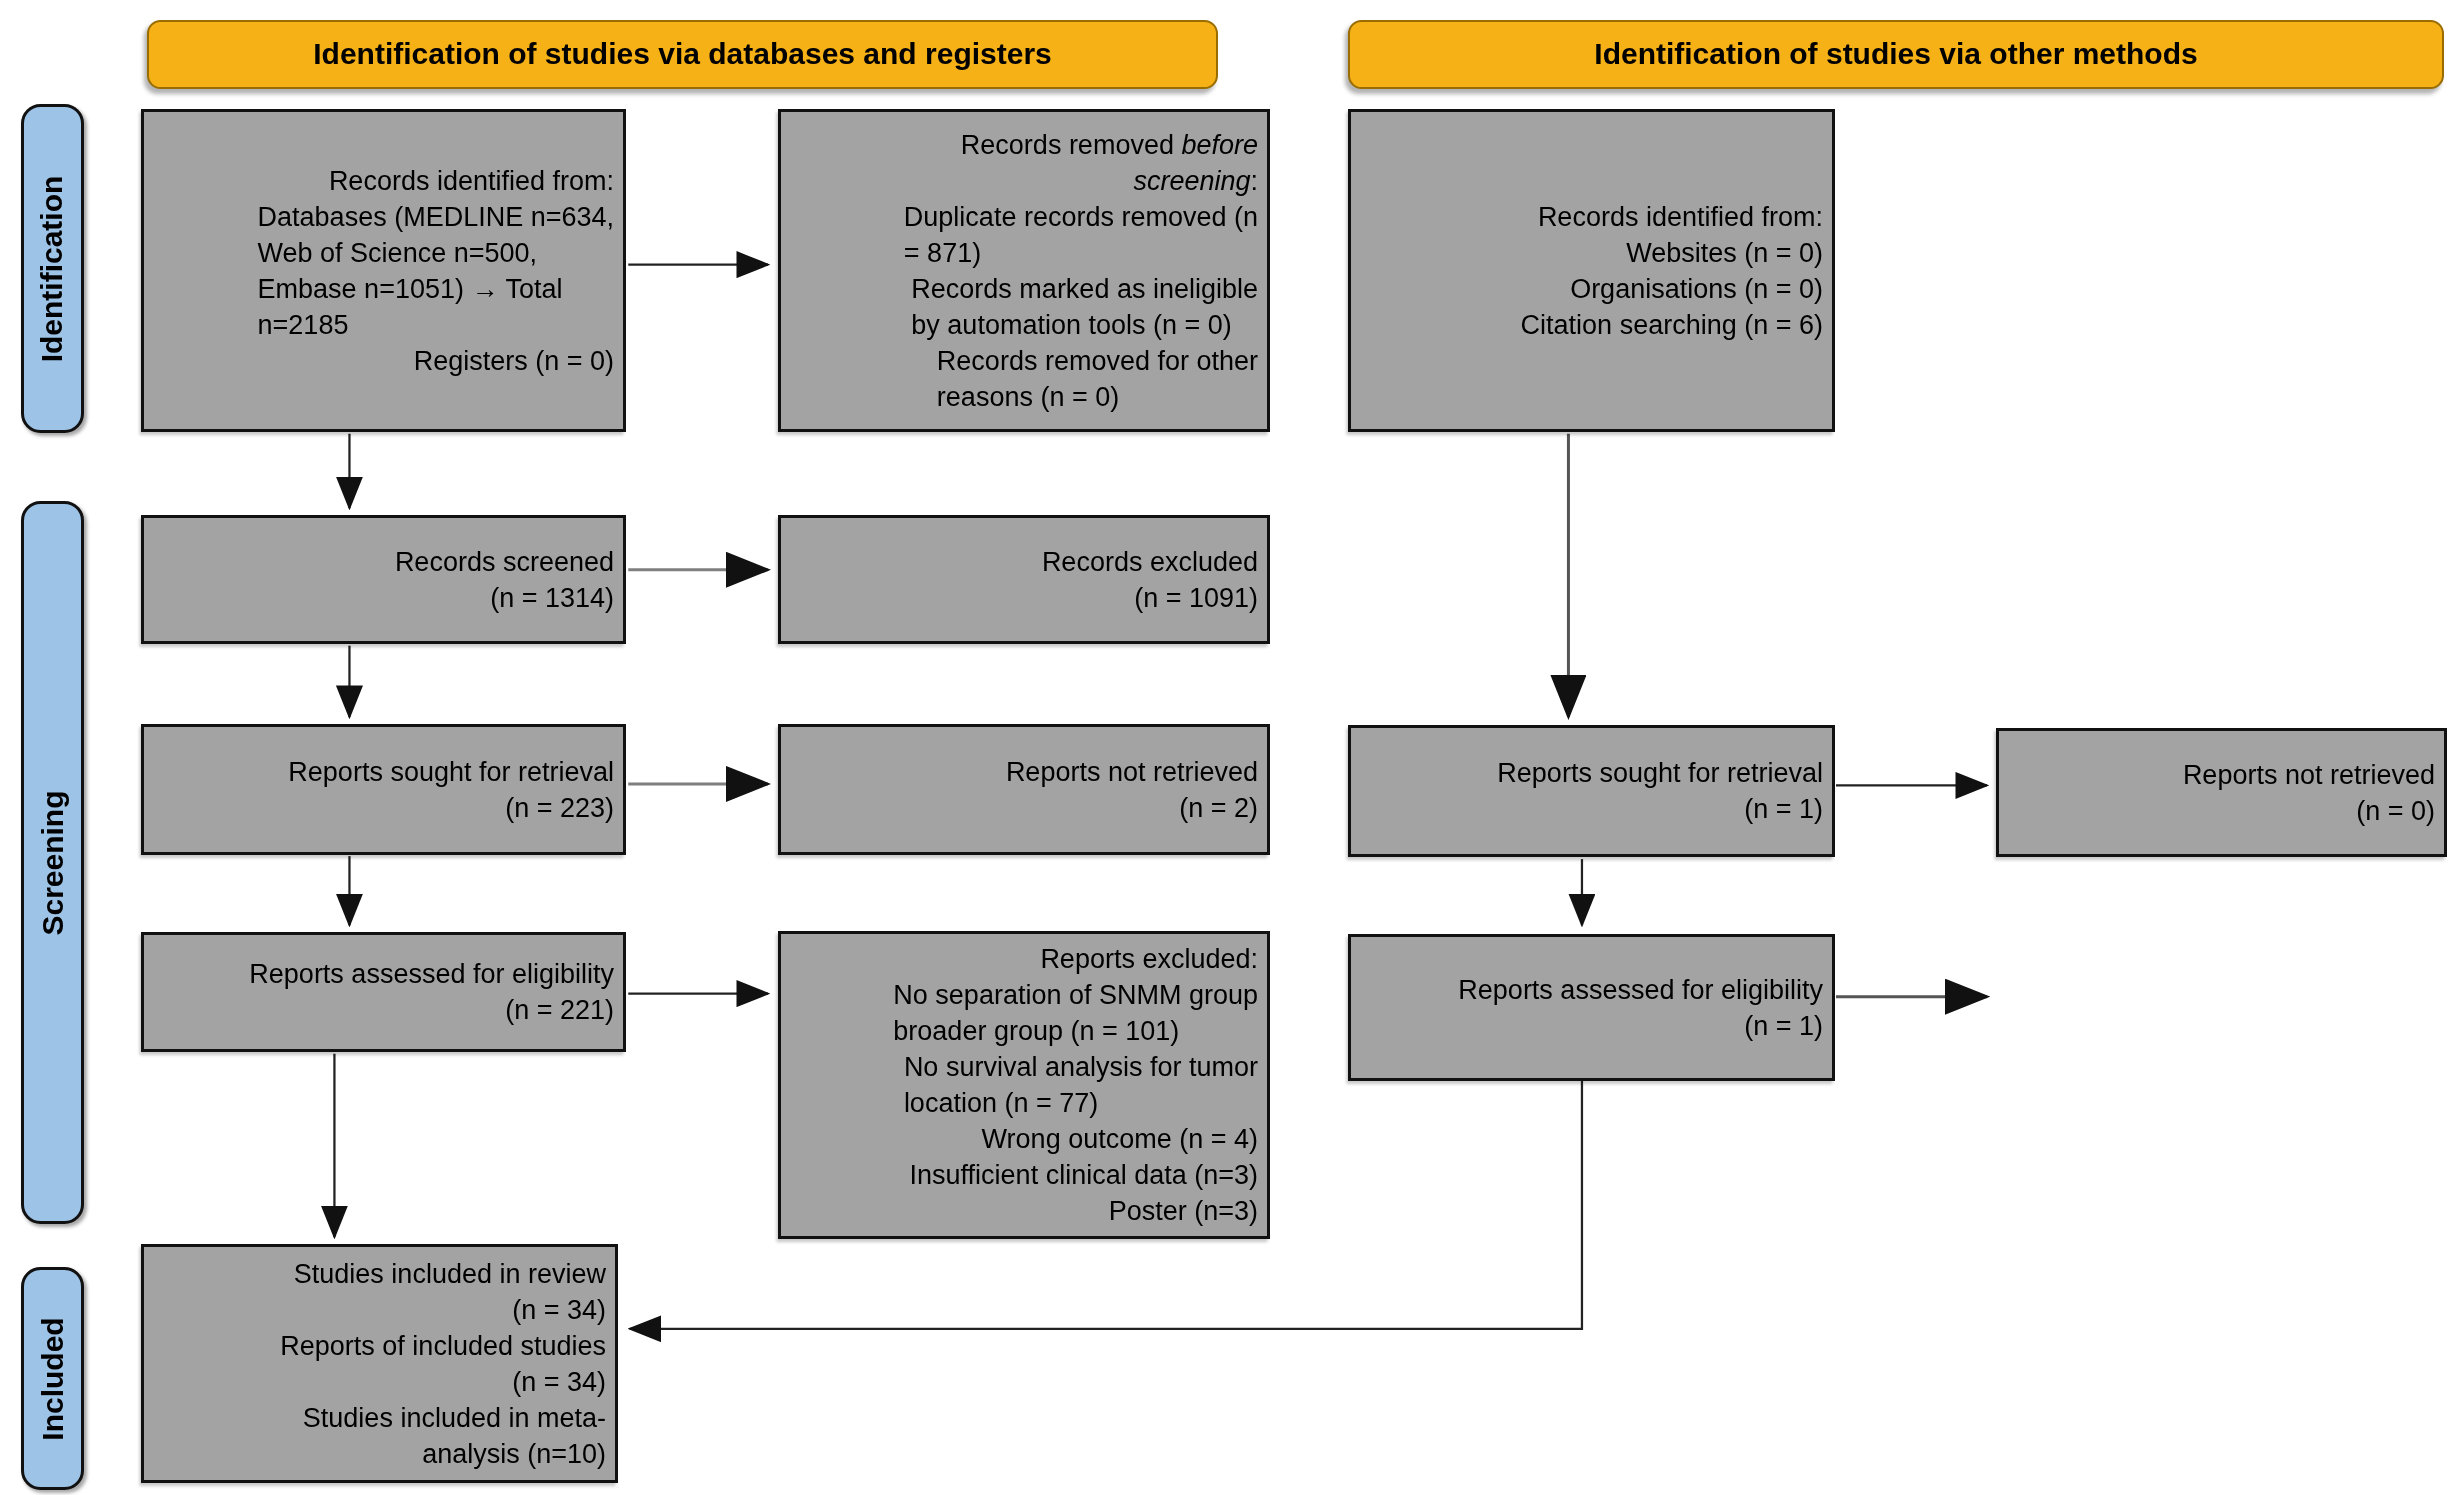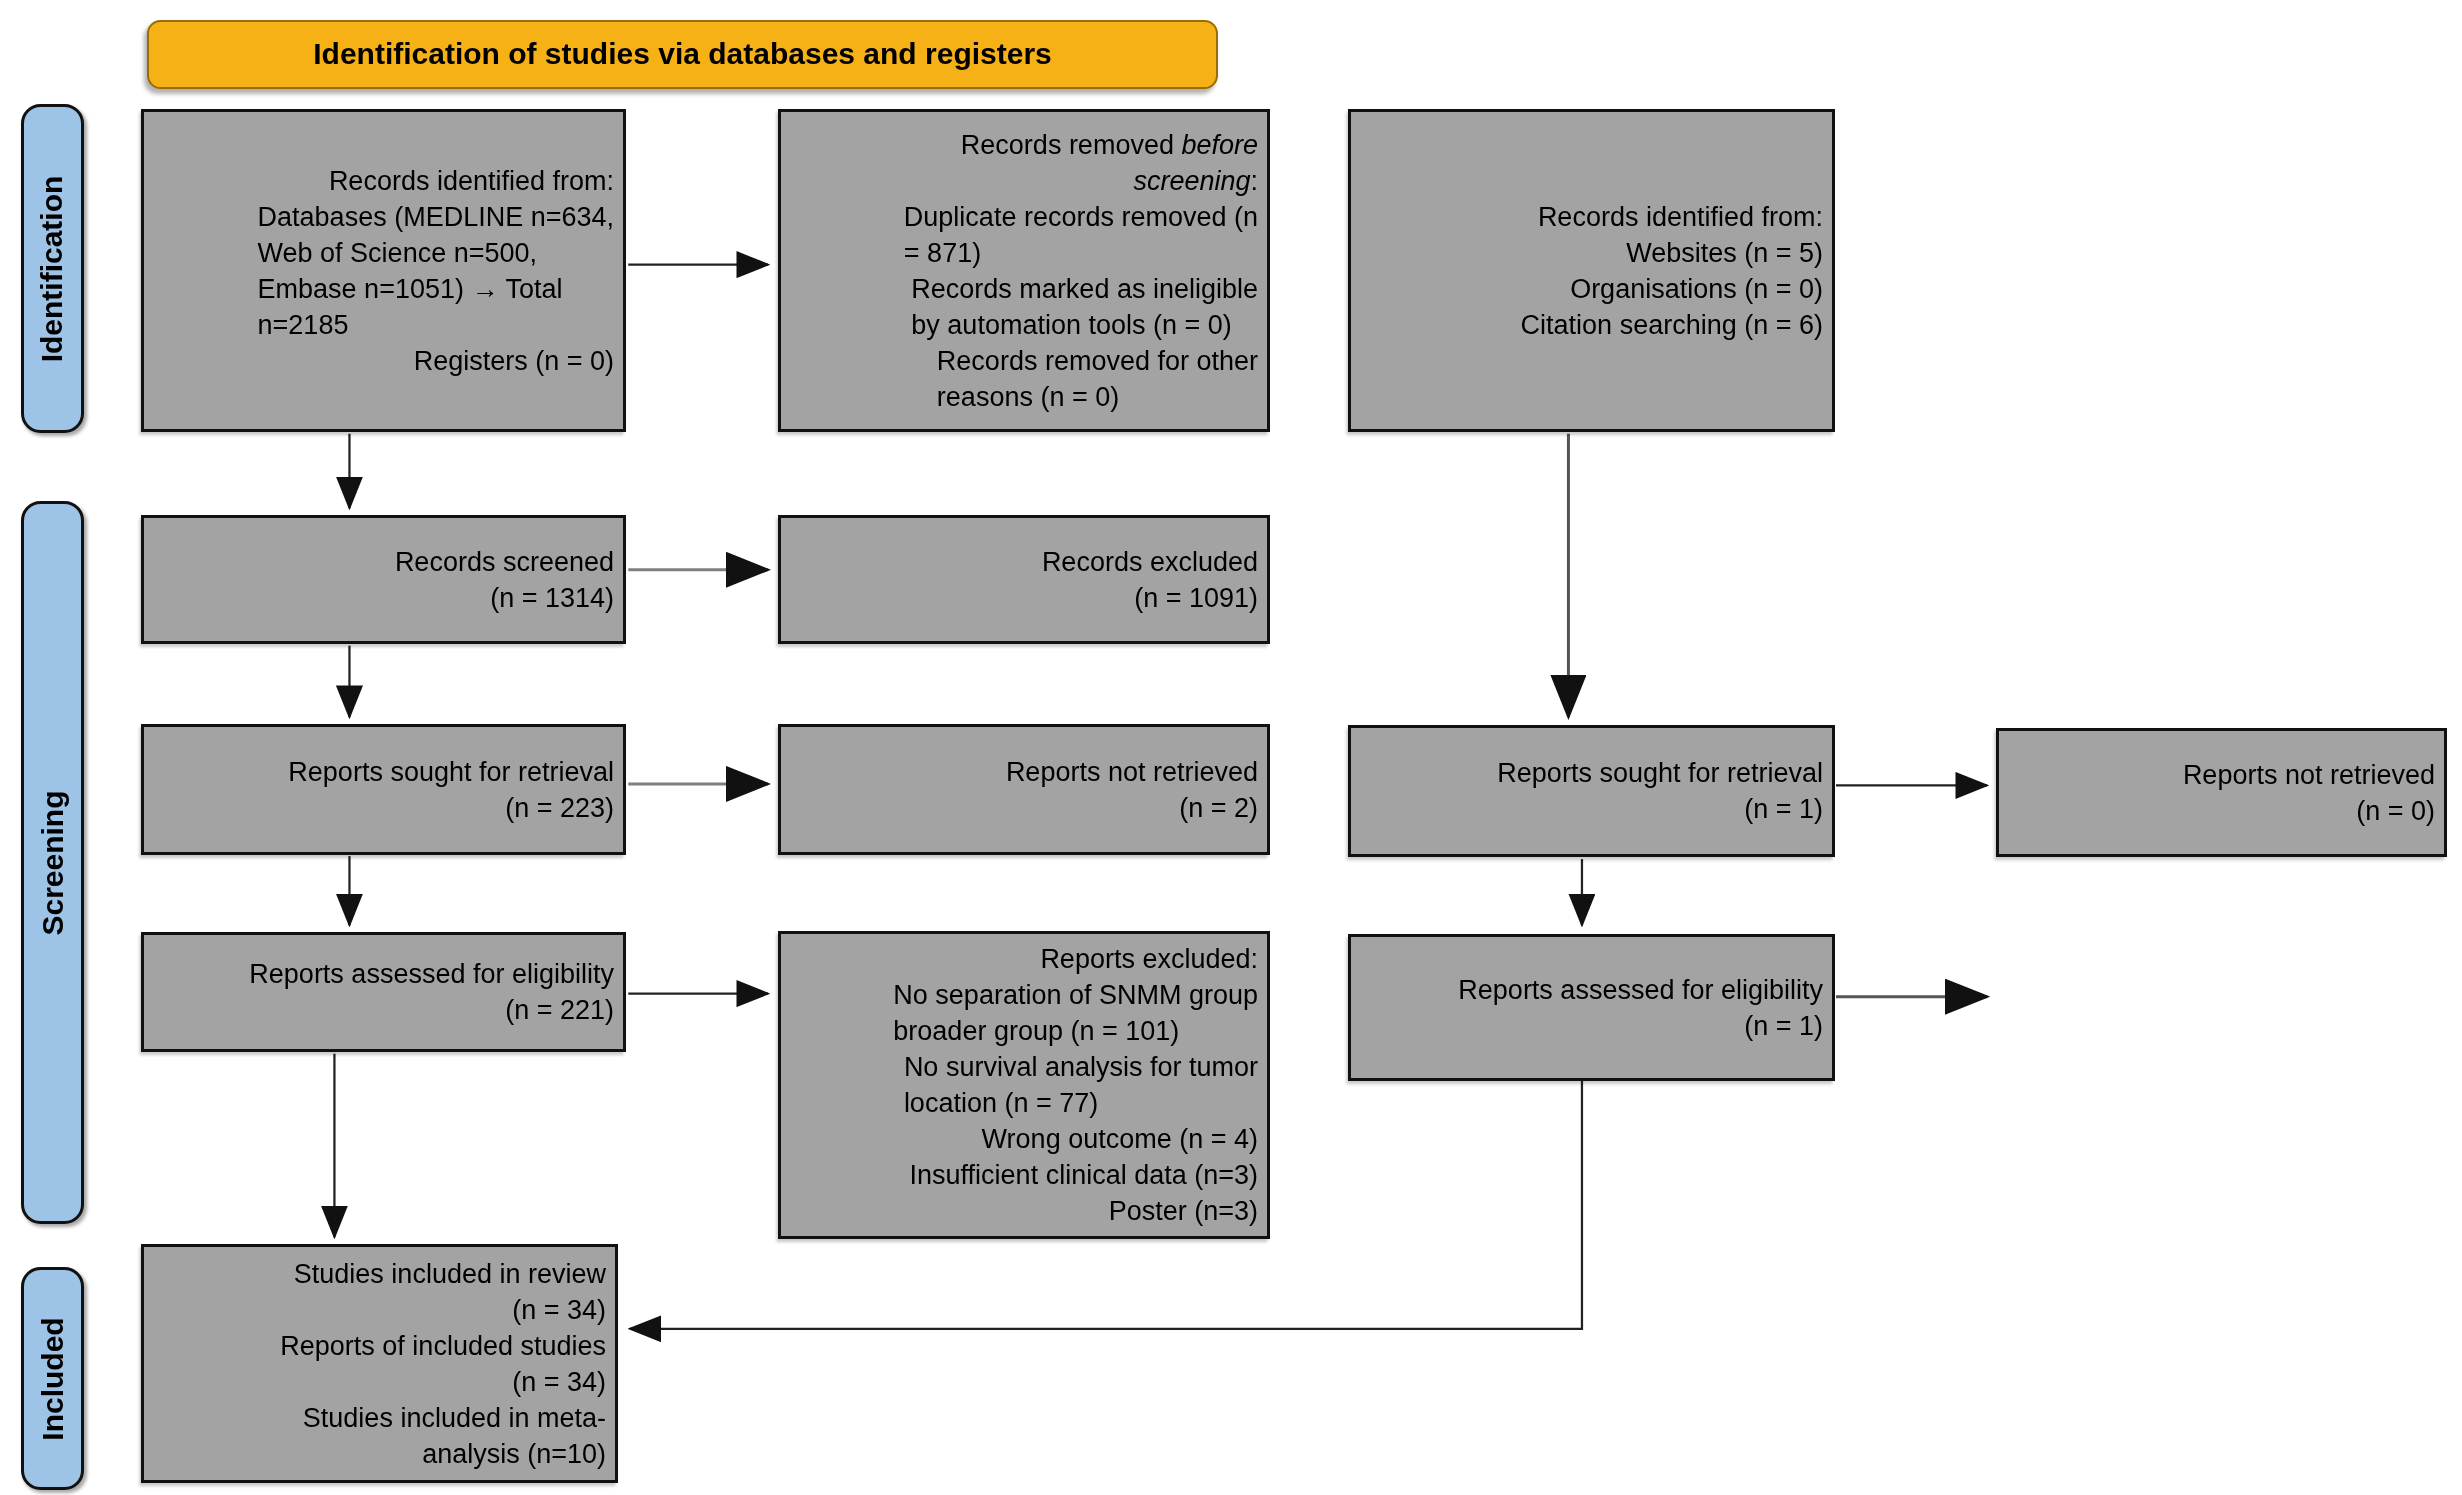--- a/index.html
+++ b/index.html
@@ -61,20 +61,21 @@
     <line x1="836" y1="1322" x2="1022" y2="1322" stroke="#222" stroke-width="3" marker-end="url(#ah)"></line>
     <line x1="445" y1="1402" x2="445" y2="1646" stroke="#222" stroke-width="3" marker-end="url(#ah)"></line>
     <line x1="2087" y1="577" x2="2087" y2="954" stroke="#555" stroke-width="4" marker-end="url(#ah)"></line>
     <line x1="2443" y1="1045" x2="2644" y2="1045" stroke="#222" stroke-width="3" marker-end="url(#ah)"></line>
     <line x1="2105" y1="1143" x2="2105" y2="1231" stroke="#222" stroke-width="3" marker-end="url(#ah)"></line>
     <line x1="2443" y1="1326" x2="2644" y2="1326" stroke="#555" stroke-width="4" marker-end="url(#ah)"></line>
     <polyline points="2105,1438 2105,1768 838,1768" fill="none" stroke="#222" stroke-width="3" marker-end="url(#ah)"></polyline>
   </svg>
 
   <div class="hdr" style="left:147px;top:19.5px;width:1071px;height:69px">Identification of studies via databases and registers</div>
+  <div class="hdr" style="left:1348px;top:19.5px;width:1096px;height:69px">Identification of studies via other methods</div>
 
   <div class="stage" style="left:21px;top:104px;width:63px;height:329px">
     <span>Identification</span>
   </div>
   <div class="stage" style="left:21px;top:501px;width:63px;height:723px">
     <span>Screening</span>
   </div>
   <div class="stage" style="left:21px;top:1267px;width:63px;height:223px">
     <span>Included</span>
   </div>
@@ -109,21 +110,21 @@
     </div>
     <div class="item">
       <div class="ln">Records removed for other</div>
       <div class="ln">reasons (n = 0)</div>
     </div>
   </div>
 
   <div class="box" style="left:1348px;top:109px;width:487px;height:323px">
     <div class="ln">Records identified from:</div>
     <div class="item">
-      <div class="ln">Websites (n = 5)</div>
+      <div class="ln">Websites (n = 0)</div>
     </div>
     <div class="item">
       <div class="ln">Organisations (n = 0)</div>
     </div>
     <div class="item">
       <div class="ln">Citation searching (n = 6)</div>
     </div>
   </div>
 
   <div class="box" style="left:141px;top:515px;width:485px;height:129px">

